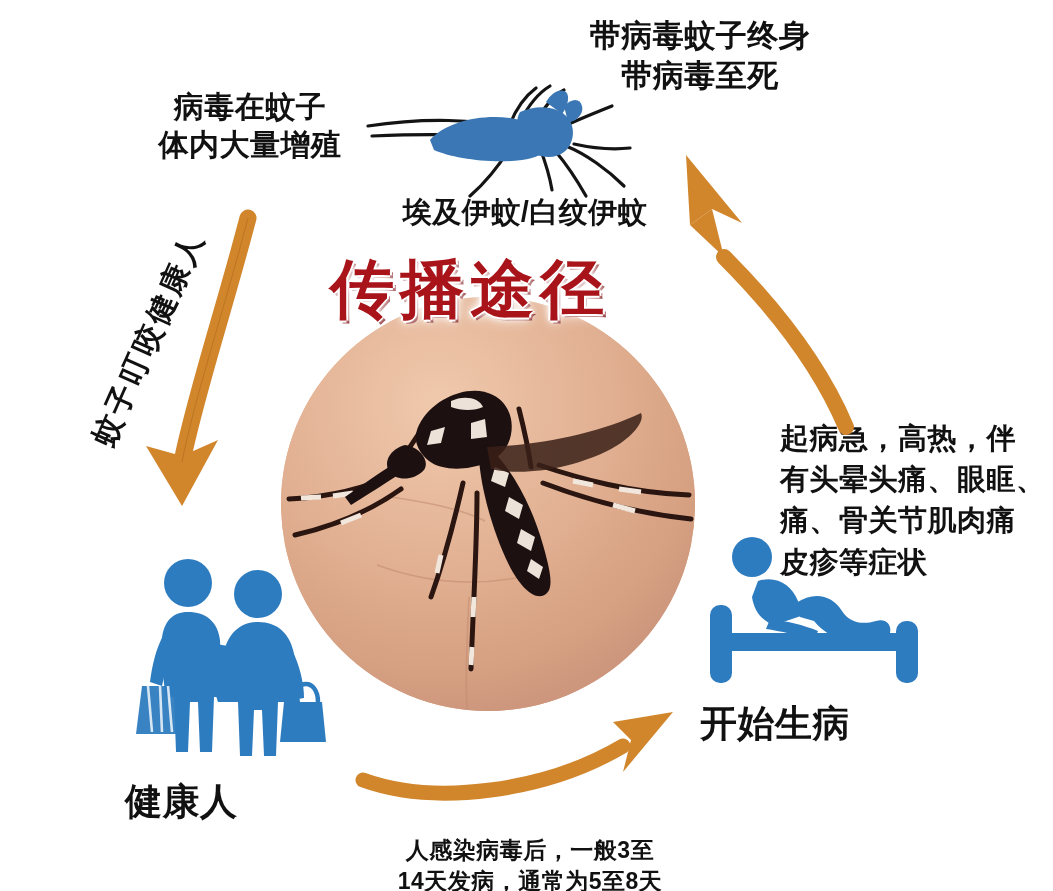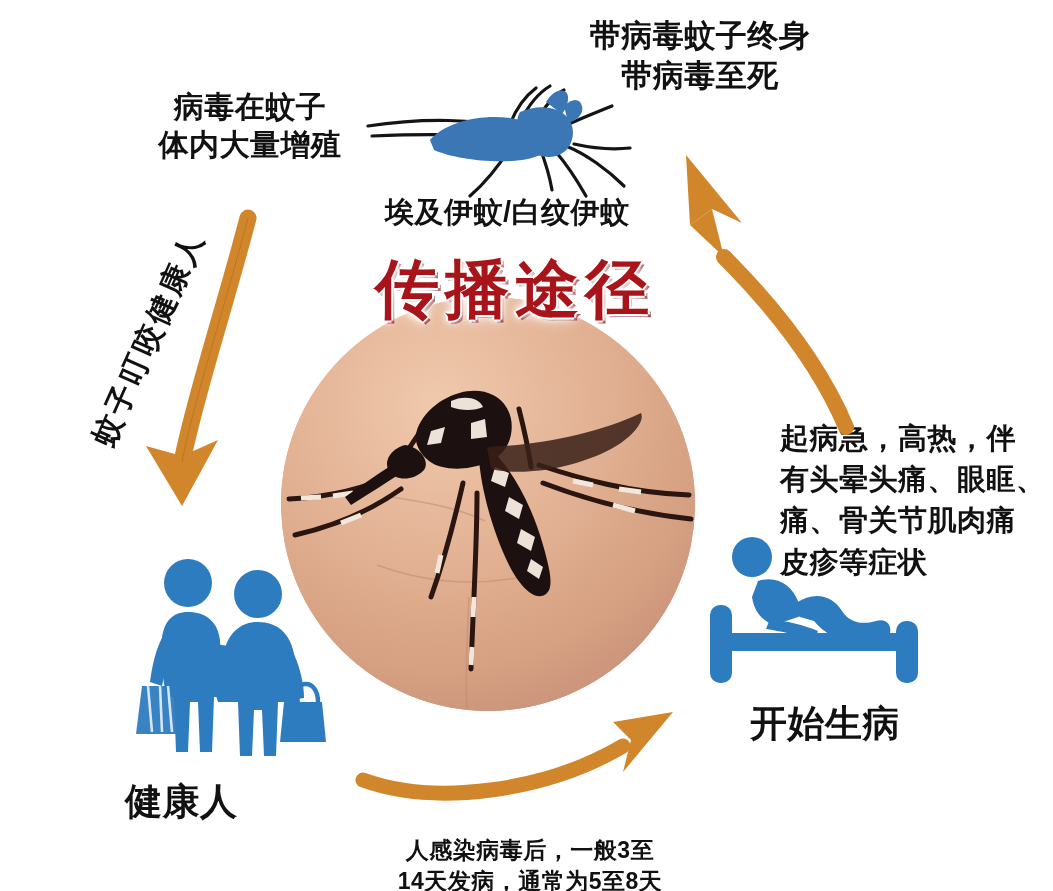--- a/index.html
+++ b/index.html
@@ -28,21 +28,21 @@
     letter-spacing: 0.5px;
     -webkit-font-smoothing: antialiased;
   }
 
   
   #title-banner {
     position: absolute;
     left: 330px;
     top: 246px;
     width: 370px;
-    text-align: center;
+    text-align: left;
     font-size: 64px;
     font-weight: bold;
     letter-spacing: 6px;
     color: #a81419;
     z-index: 40;
     text-shadow:
        0 0 6px #ffffff,  0 0 10px #ffffff, 0 0 16px #ffffff,
        2px 0 0 #ffffff, -2px 0 0 #ffffff, 0 2px 0 #ffffff, 0 -2px 0 #ffffff,
        3px 3px 0 #7d0d12;
     background: linear-gradient(180deg,#d23a35 0%, #b01b1e 45%, #8d0f14 100%);
@@ -124,21 +124,21 @@
         <path d="M70,62 C86,44 120,36 150,40 C172,43 184,52 188,60
                  C192,70 182,80 162,82 C130,86 92,80 74,72 Z"></path>
         <path d="M160,34 C178,26 198,28 208,40 C216,50 214,66 204,74
                  C194,82 176,80 166,70 C158,62 154,44 160,34 Z"></path>
         <path d="M186,24 C192,14 200,10 206,14 C210,18 208,28 202,36 Z"></path>
         <path d="M204,28 C212,20 220,20 222,28 C224,36 216,44 208,44 Z"></path>
       </g>
     </svg>
   </div>
 
-  <div class="txt" style="left:385px; top:194px; width:280px; font-size:29px; text-align:left;">埃及伊蚊/白纹伊蚊</div>
+  <div class="txt" style="left:385px; top:194px; width:280px; font-size:29px; text-align:center;">埃及伊蚊/白纹伊蚊</div>
 
   <div id="title-banner">传播途径</div>
 
   <div id="photo-circle">
     <svg viewBox="0 0 414 414" xmlns="http://www.w3.org/2000/svg">
       <defs>
         <radialGradient id="skin" cx="38%" cy="26%" r="82%">
           <stop offset="0%" stop-color="#f0c9ad"></stop>
           <stop offset="45%" stop-color="#e3b294"></stop>
           <stop offset="78%" stop-color="#d6a082"></stop>
@@ -268,21 +268,21 @@
 
         <path d="M70,86 C86,88 104,92 118,98 L114,108 C98,102 80,98 66,96 Z"></path>
 
         <rect x="22" y="100" width="184" height="18" rx="4"></rect>
         <rect x="10" y="72" width="22" height="78" rx="10"></rect>
         <rect x="196" y="88" width="22" height="62" rx="10"></rect>
       </g>
     </svg>
   </div>
 
-  <div class="txt" style="left:700px; top:700px; width:250px; font-size:37px; text-align:center;font-family:Liberation Serif, serif;">开始生病</div>
+  <div class="txt" style="left:700px; top:700px; width:250px; font-size:37px; font-family:Liberation Serif, serif;">开始生病</div>
 
   <div class="txt" style="left:780px; top:418px; width:280px; font-size:29px; text-align:left; line-height:1.42;">起病急，高热，伴
 有头晕头痛、眼眶、
 痛、骨关节肌肉痛
 皮疹等症状</div>
 
   <svg class="arrow-svg" style="left:650px; top:145px;" width="220" height="300" viewBox="0 0 220 300">
     <g>
       <path d="M196,282 C168,216 122,160 74,112" fill="none" stroke="#d1862c" stroke-width="16" stroke-linecap="round"></path>
       <path d="M36,10 L40,80 L62,64 L92,78 Z" fill="#d1862c"></path>

